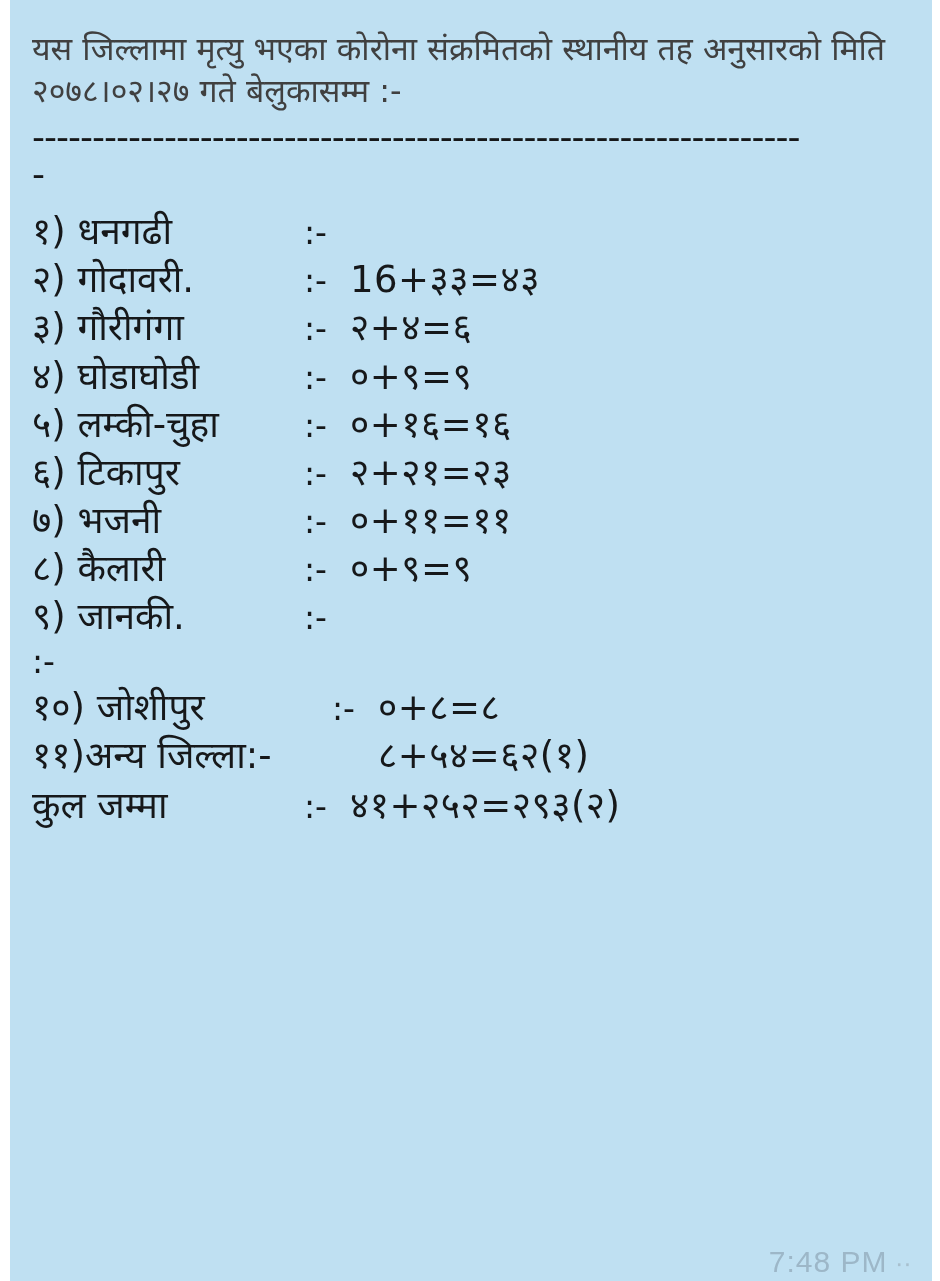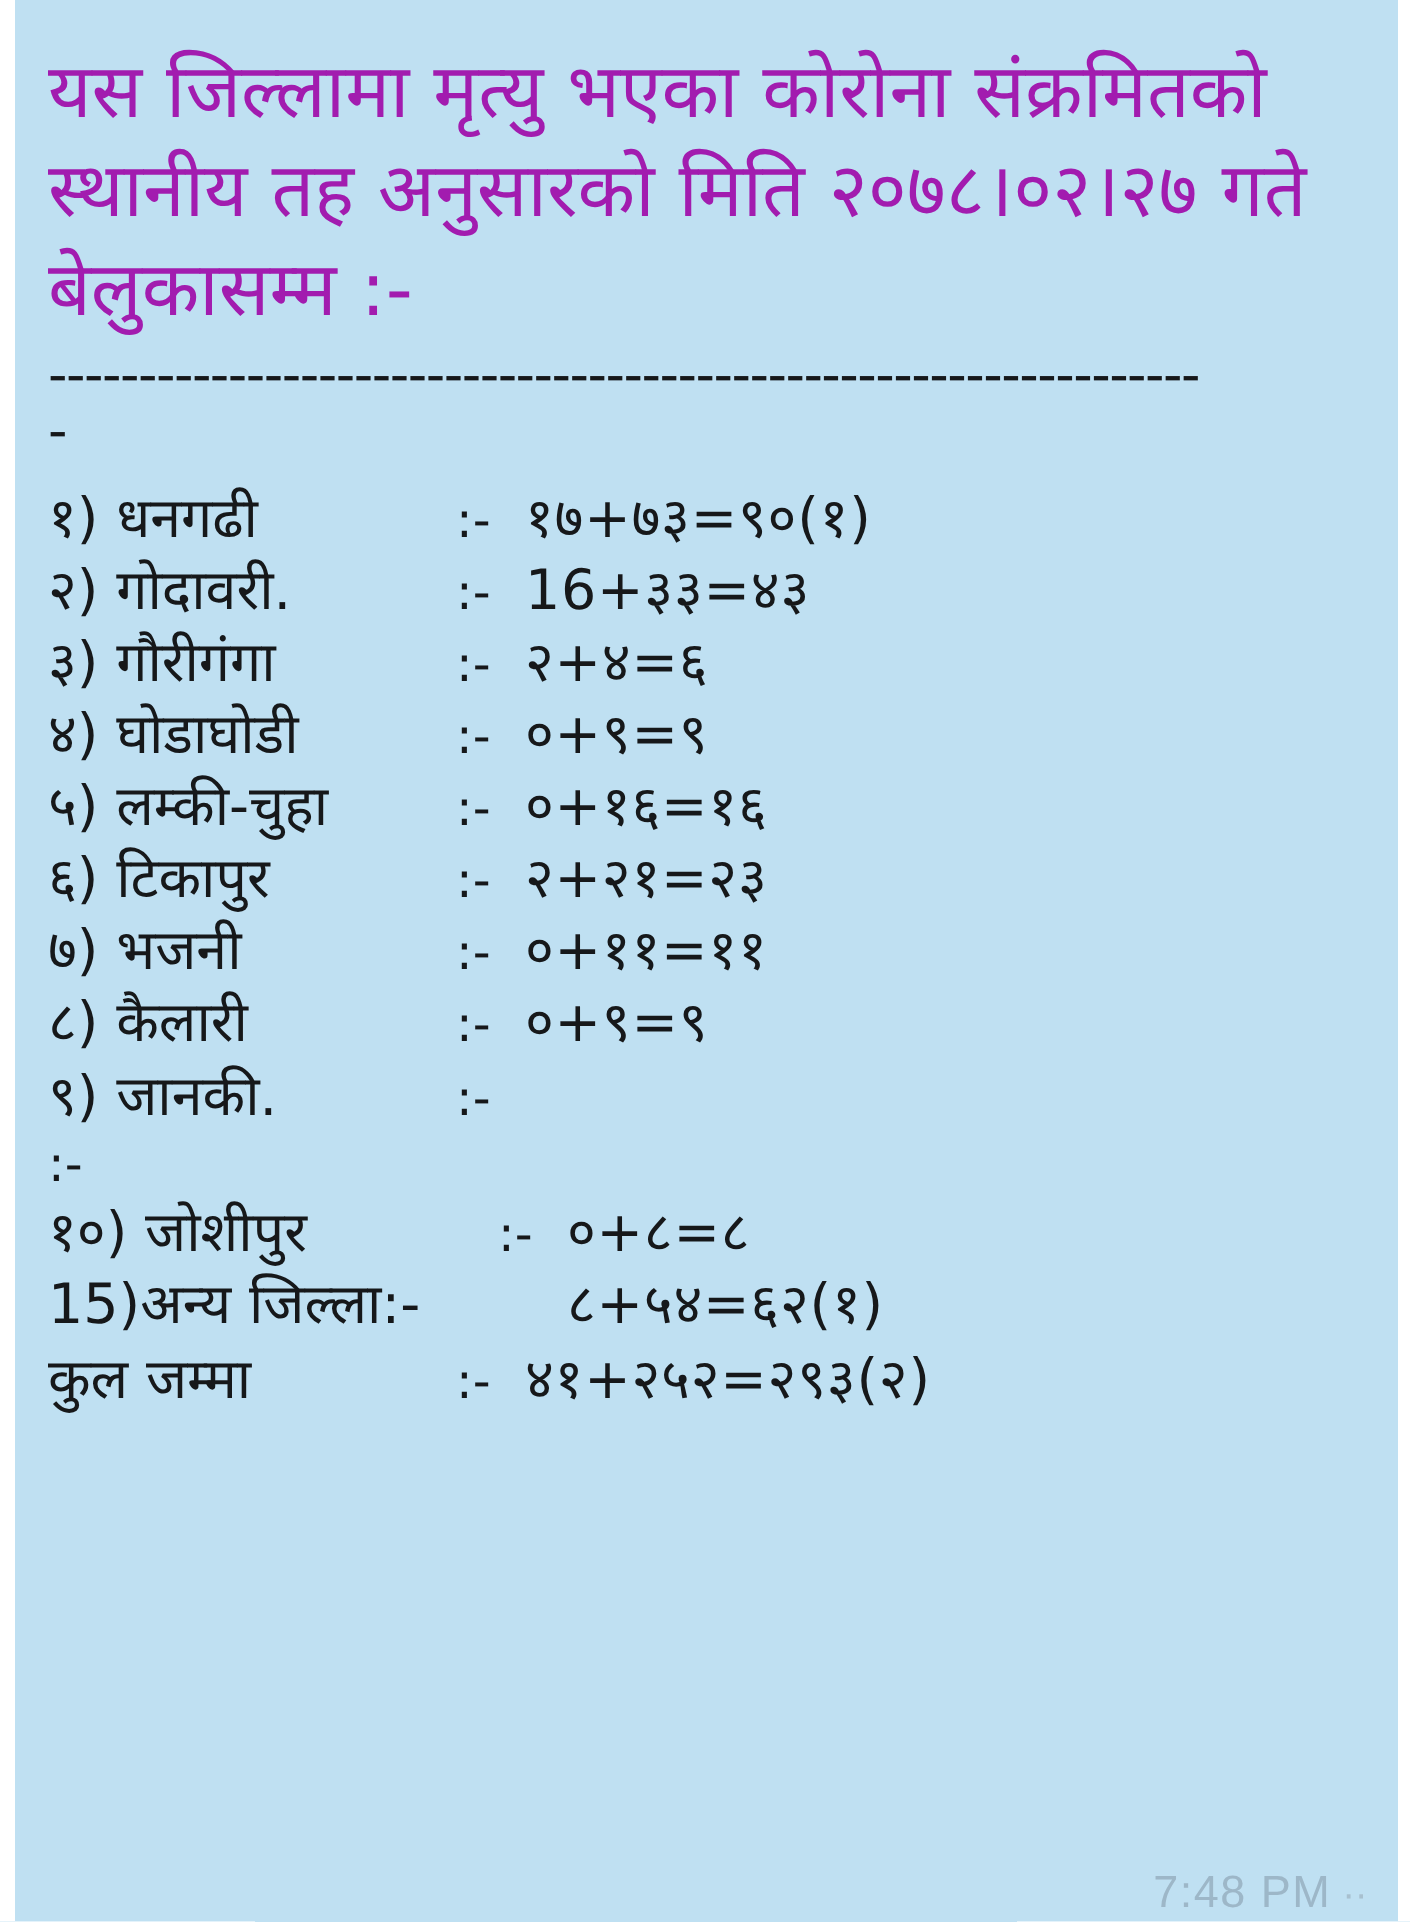--- a/index.html
+++ b/index.html
@@ -37,23 +37,23 @@
   .content {
     position: absolute;
     left: 10px;
     right: 8px;
     top: 0;
     bottom: 0;
     padding: 28px 18px 0 22px;
     box-sizing: border-box;
   }
   .heading {
-    font-size: 50px;
+    font-size: 32px;
     line-height: 1.32;
-    color: #a21caf;
+    color: #404040;
     letter-spacing: 0px;
     margin: 0 0 4px 0;
     font-weight: 400;
   }
   .divider {
     font-size: 36px;
     line-height: 1.05;
     color: #16181a;
     letter-spacing: -1px;
     margin: 6px 0 0 0;
@@ -127,21 +127,20 @@
     <p class="heading">यस जिल्लामा मृत्यु भएका कोरोना संक्रमितको स्थानीय तह अनुसारको मिति २०७८।०२।२७ गते बेलुकासम्म :-</p>
 
     <div class="divider">----------------------------------------------------------------</div>
     <div class="divider-2">-</div>
 
     <div class="rows">
 
       <div class="row">
         <span class="label">१) धनगढी</span>
         <span class="sep">:-</span>
-        <span class="value">१७+७३=९०(१)</span>
       </div>
 
       <div class="row">
         <span class="label">२) गोदावरी.</span>
         <span class="sep">:-</span>
         <span class="value">16+३३=४३</span>
       </div>
 
       <div class="row">
         <span class="label">३) गौरीगंगा</span>
@@ -188,21 +187,21 @@
         <span class="sep">:-</span>
       </div>
 
       <div class="row wide">
         <span class="label">१०) जोशीपुर</span>
         <span class="sep">:-</span>
         <span class="value">०+८=८</span>
       </div>
 
       <div class="row wide">
-        <span class="label">15)अन्य जिल्ला:-</span>
+        <span class="label">११)अन्य जिल्ला:-</span>
         <span class="sep"></span>
         <span class="value">८+५४=६२(१)</span>
       </div>
 
       <div class="row total">
         <span class="label">कुल जम्मा</span>
         <span class="sep">:-</span>
         <span class="value">४१+२५२=२९३(२)</span>
       </div>
 

